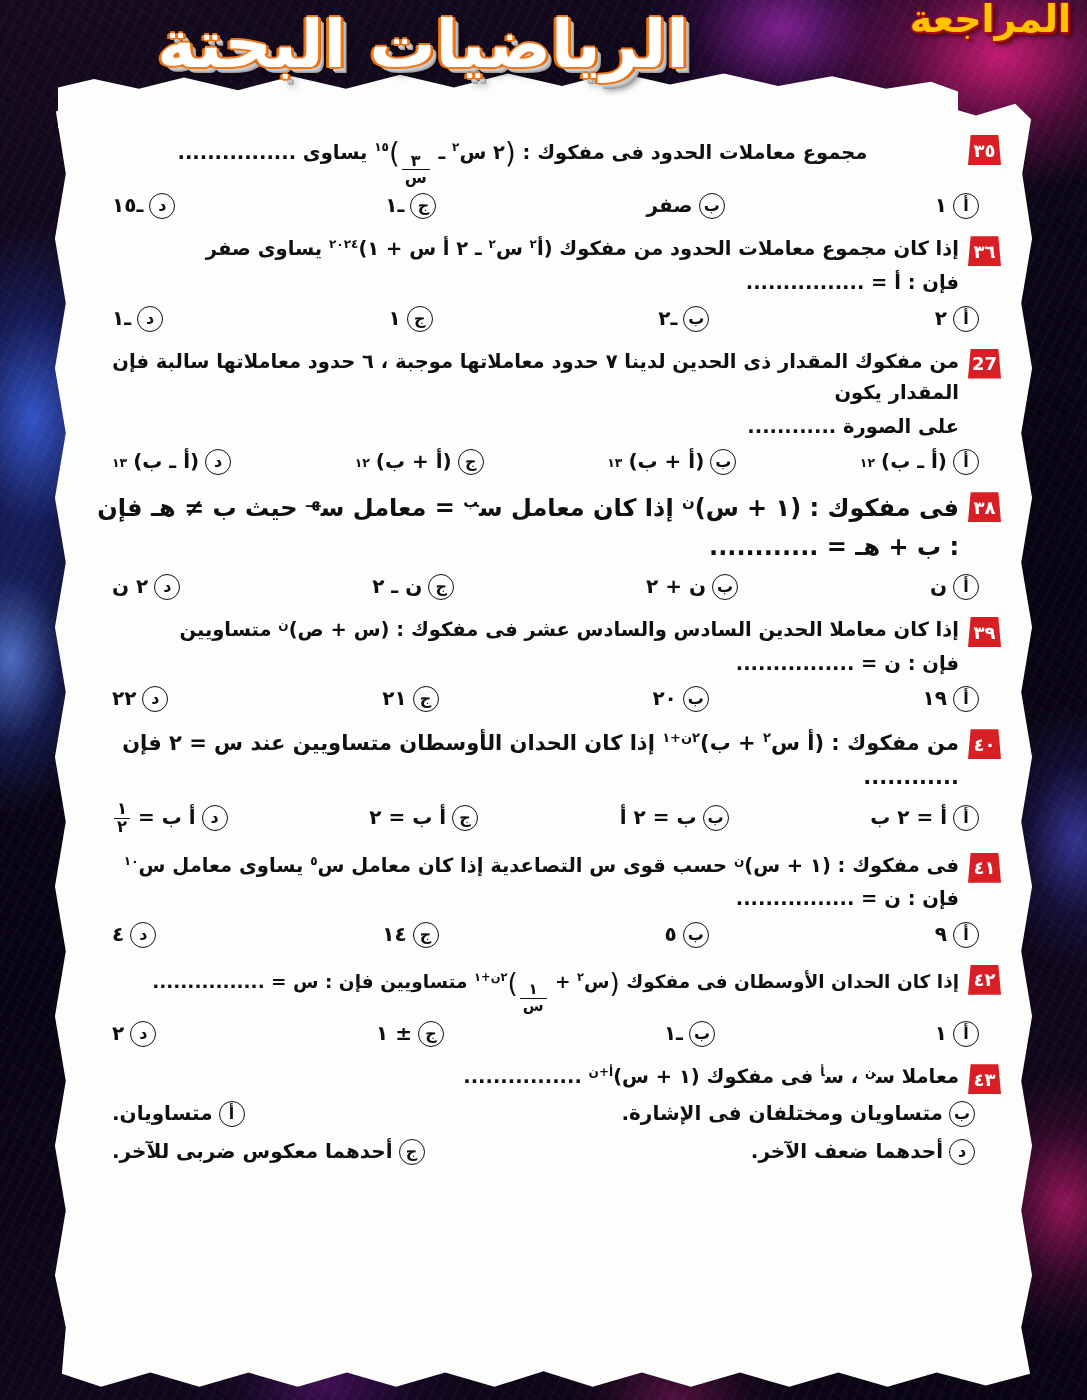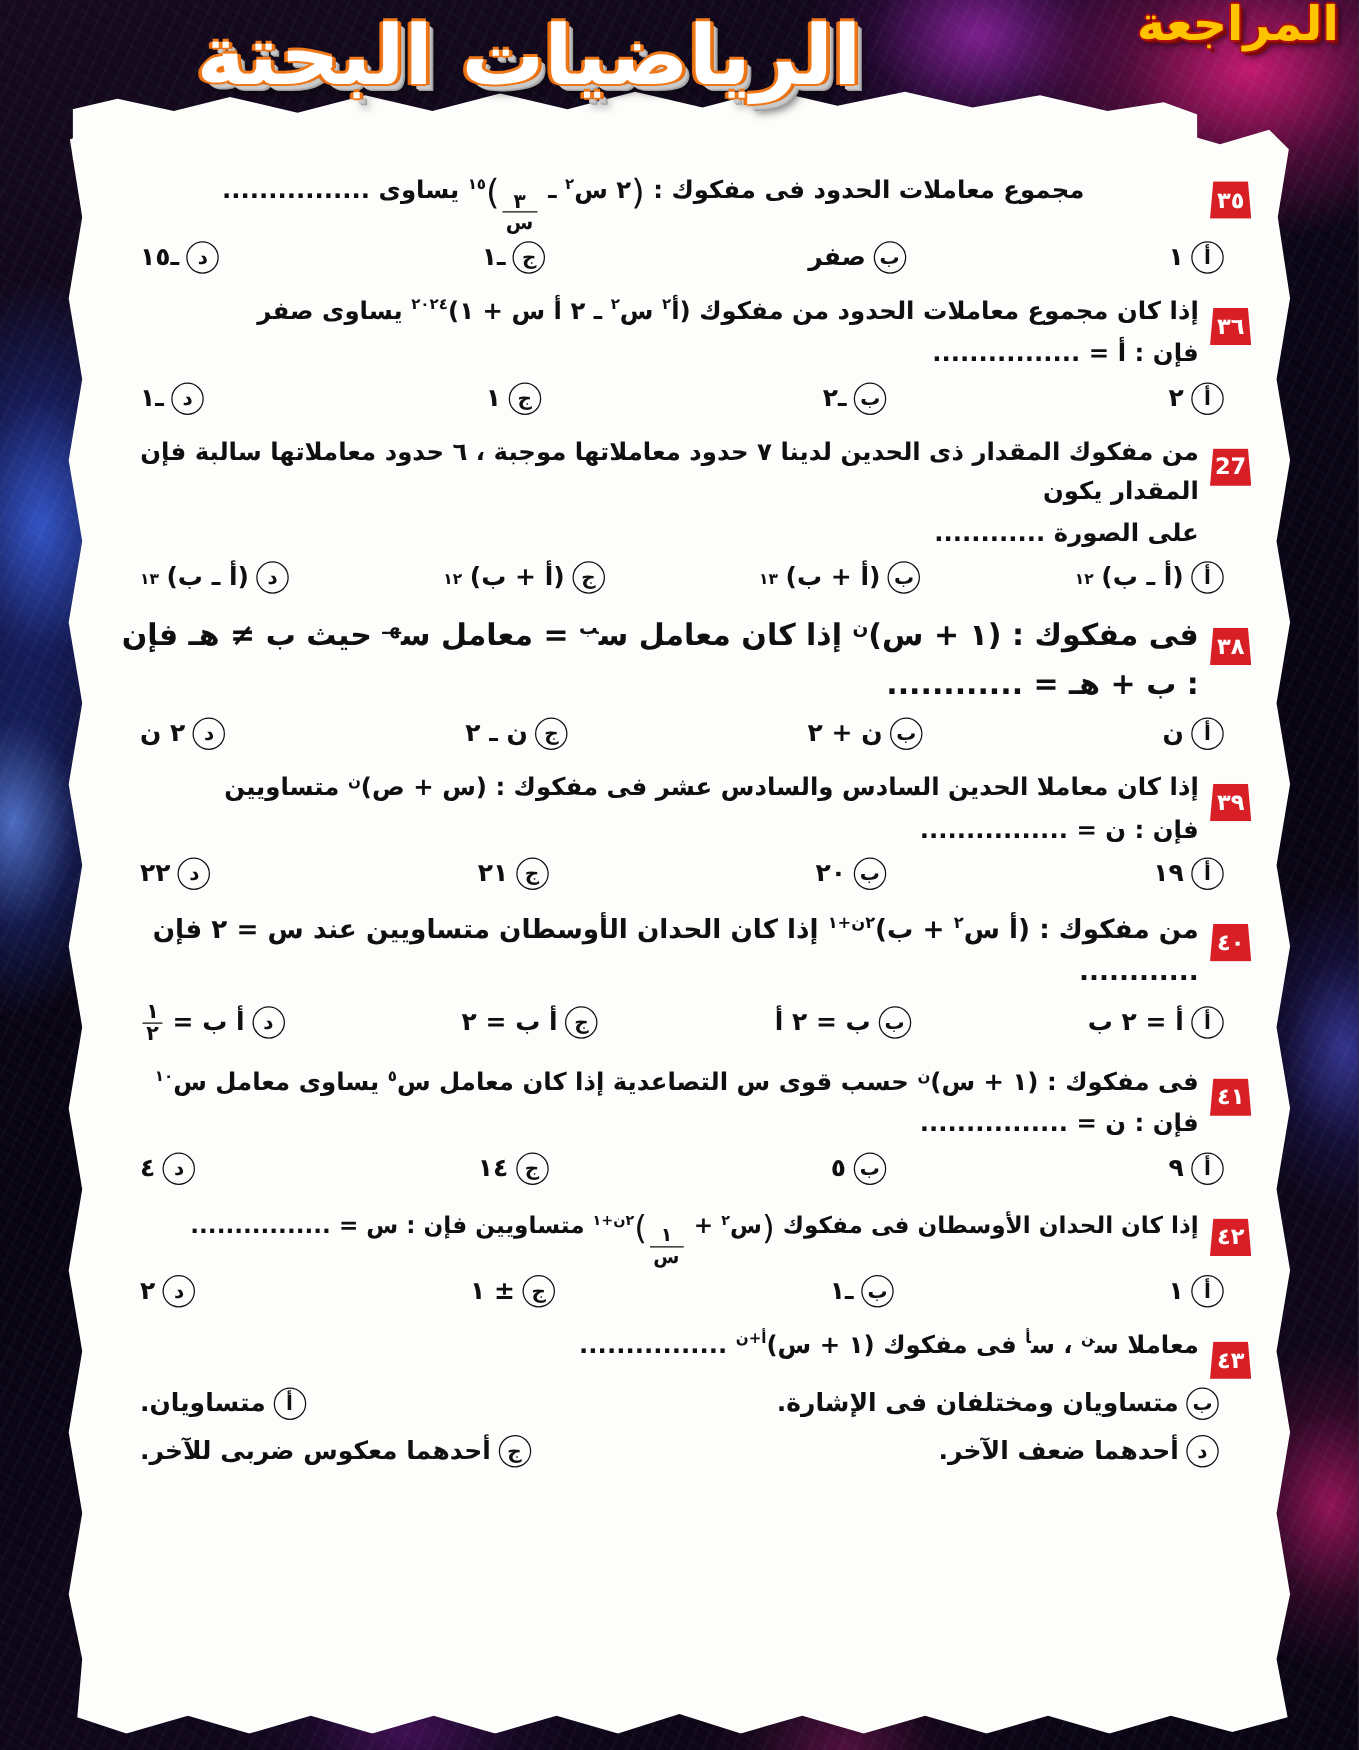--- a/index.html
+++ b/index.html
@@ -158,21 +158,21 @@
     width: 33px; height: 30px;
     background: #d91f26;
     color: #ffffff;
     font-family: "DejaVu Sans", sans-serif;
     font-size: 18px;
     font-weight: bold;
     display: flex;
     align-items: center;
     justify-content: center;
     clip-path: polygon(8% 0%, 92% 0%, 100% 100%, 0% 100%);
-    margin-top: 13px;
+    margin-top: 3px;
   }
 
   .q-body {
     flex: 1 1 auto;
     font-family: "DejaVu Sans", sans-serif;
     font-size: 19.5px;
     font-weight: bold;
     color: #101010;
     line-height: 1.62;
     text-align: right;

